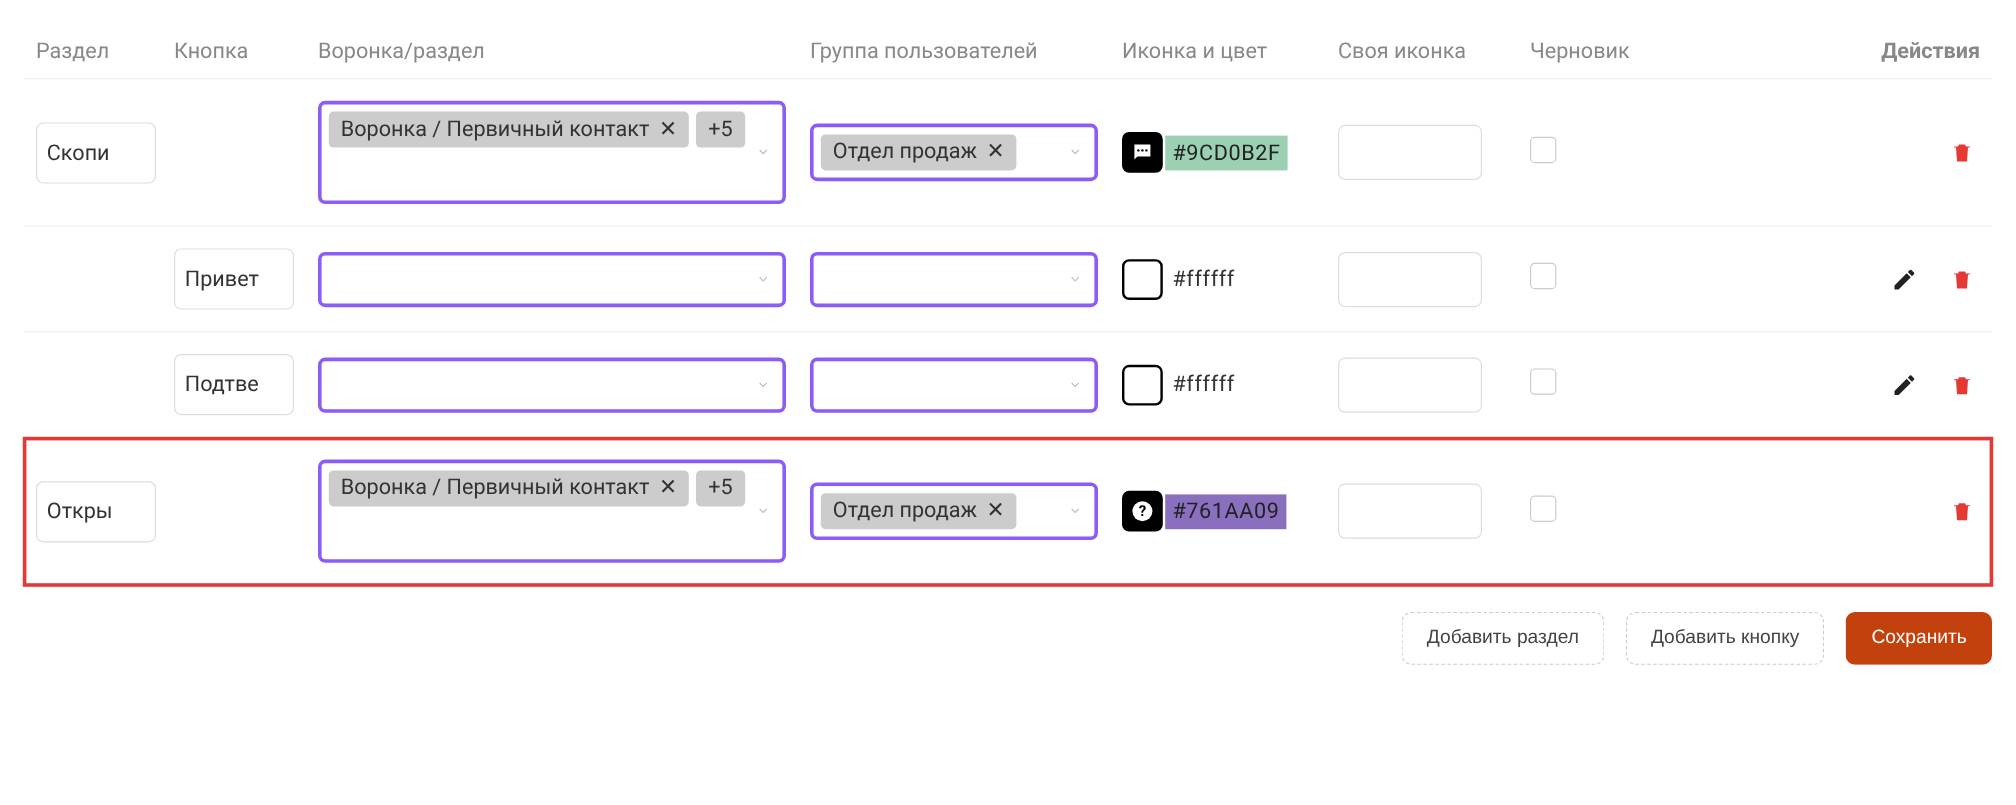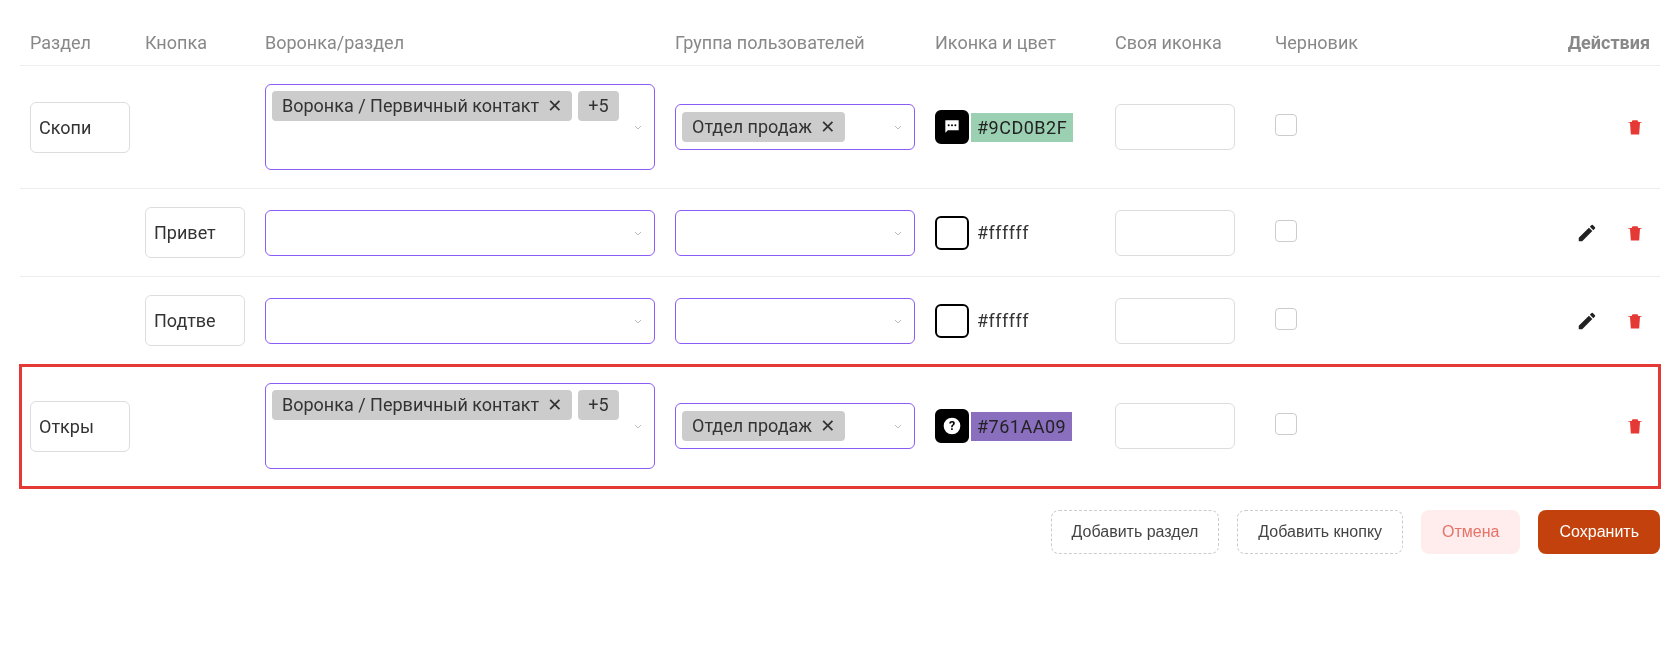--- a/index.html
+++ b/index.html
@@ -49,21 +49,21 @@
     border: 1px solid #ddd;
     border-radius: 6px;
     font-size: 18px;
     color: #333;
     background: #fff;
     overflow: hidden;
     white-space: nowrap;
     text-align: left;
   }
   .multi-select, .select {
-    border: 1px solid #8b5cf6;
+    border: 3px solid #8b5cf6;
     border-radius: 6px;
     min-height: 46px;
     background: #fff;
     position: relative;
     display: flex;
     align-items: center;
     flex-wrap: wrap;
     padding: 6px 30px 6px 6px;
     gap: 6px;
   }
@@ -404,16 +404,15 @@
               </svg>
   </span>
   </td>
         </tr>
       </tbody>
 </table>
 
 <div class="footer">
   <button class="btn btn-dashed">Добавить раздел</button>
   <button class="btn btn-dashed">Добавить кнопку</button>
-  <button class="btn btn-cancel">Отмена</button>
   <button class="btn btn-primary">Сохранить</button>
 </div>
 </div>
 
 </body></html>

